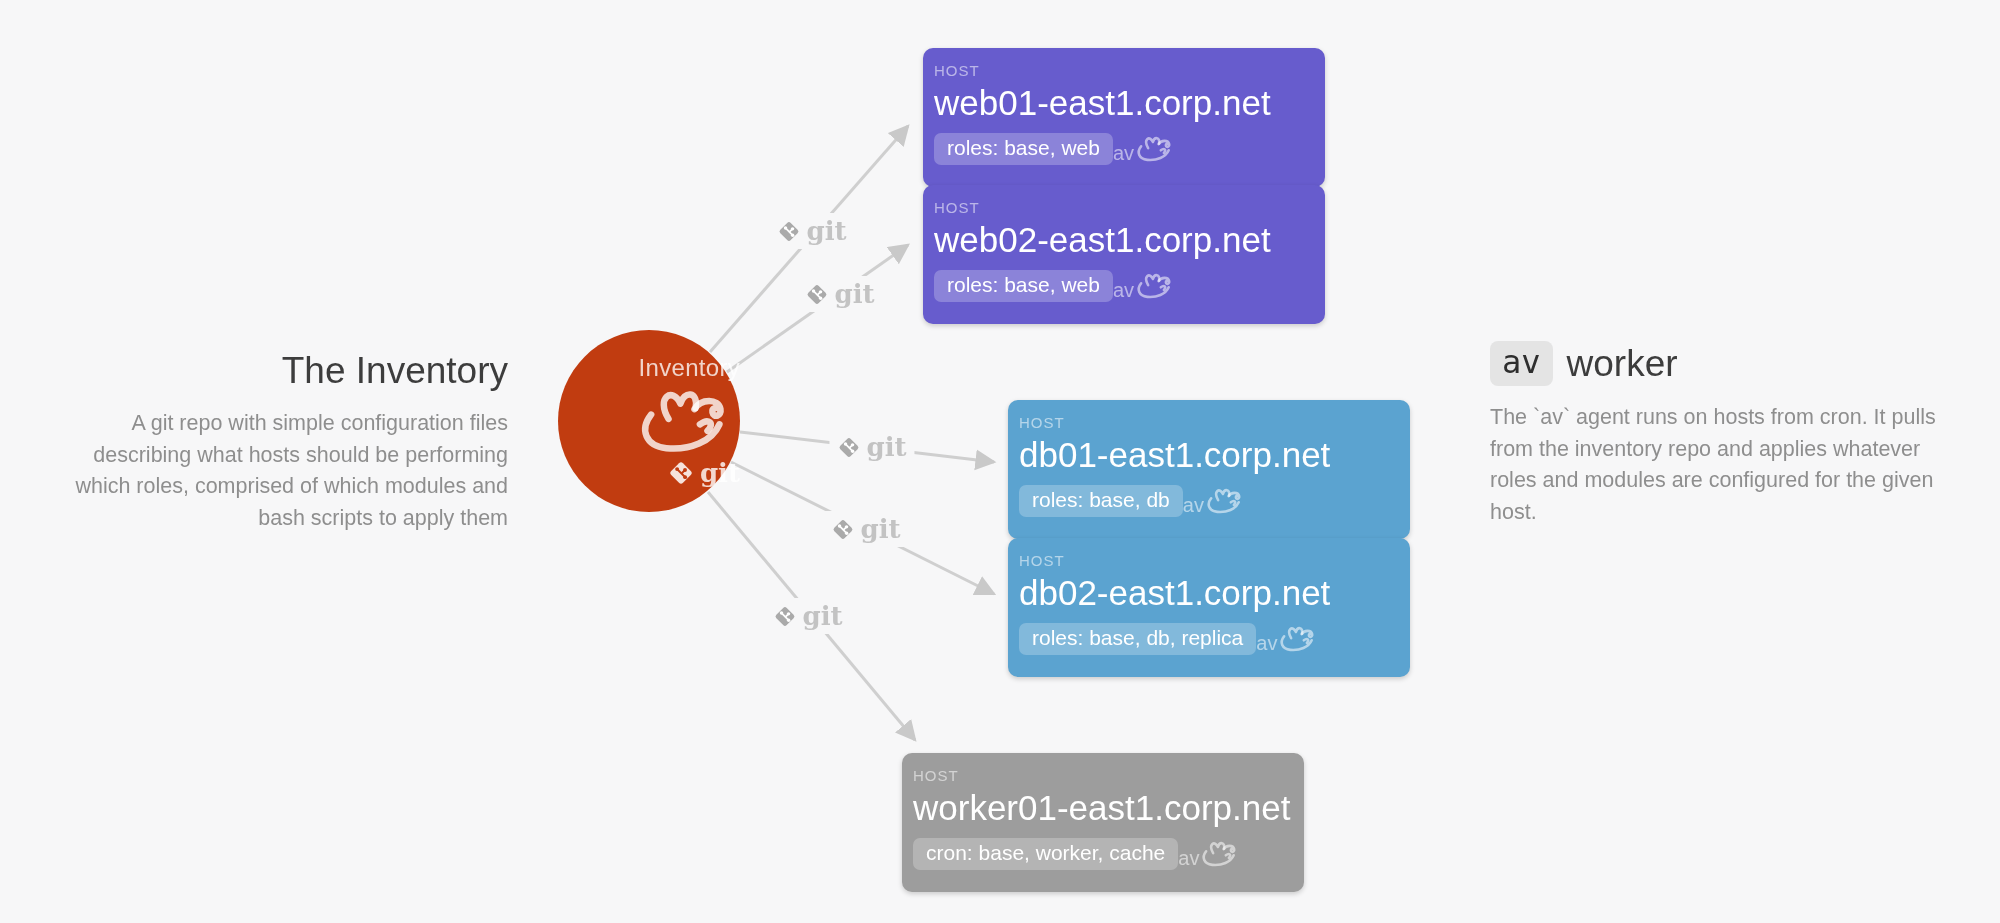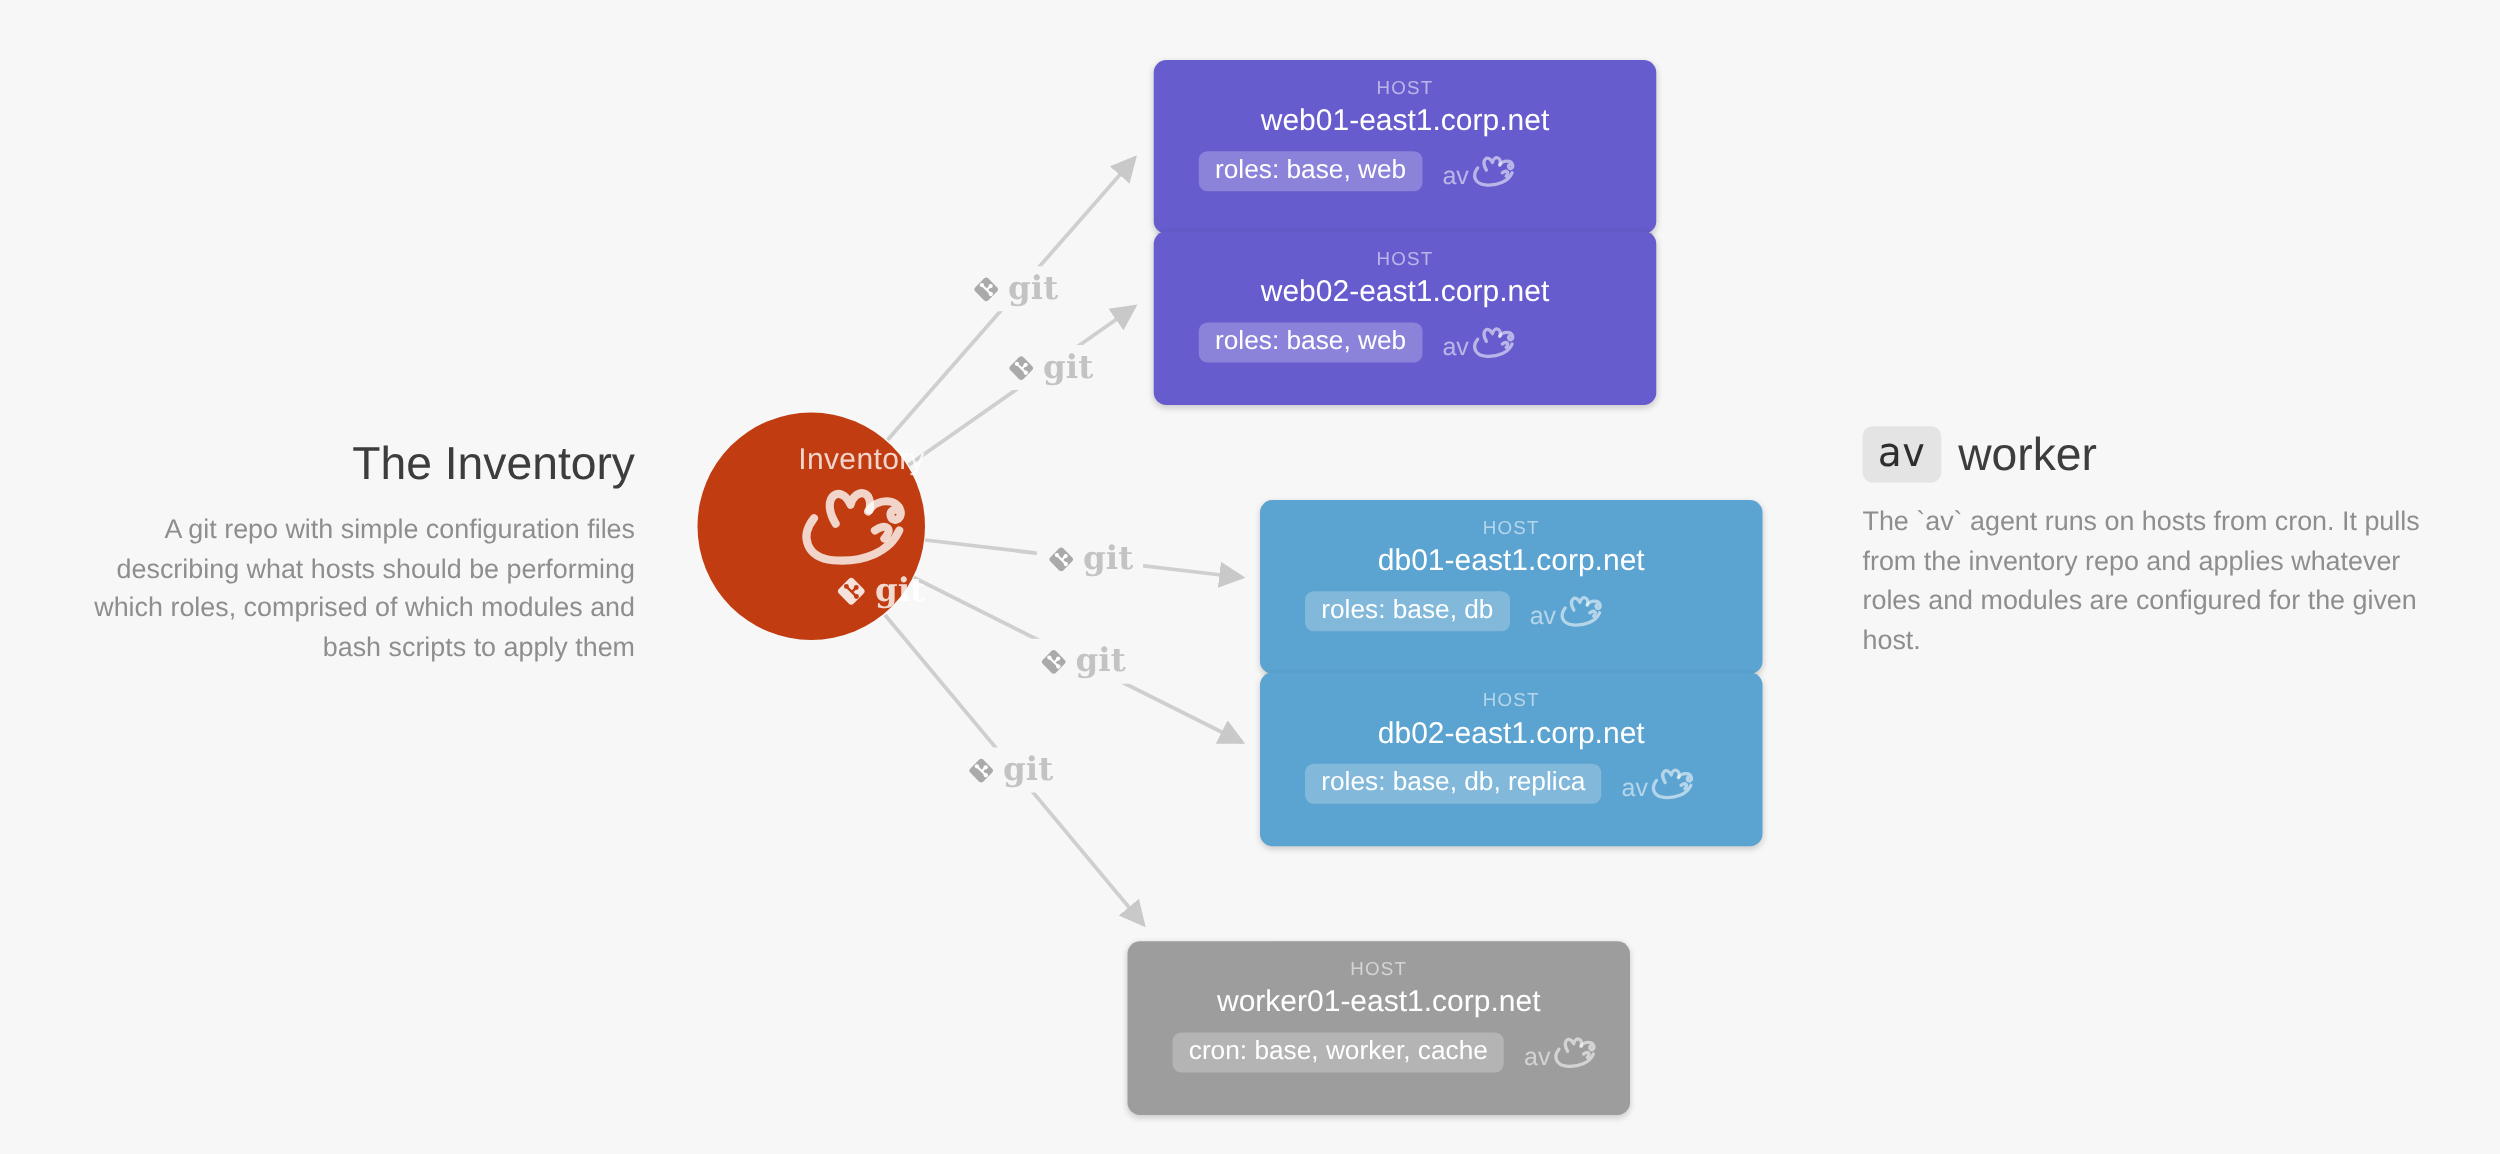--- a/index.html
+++ b/index.html
@@ -28,30 +28,29 @@
     display:flex;align-items:center;gap:6px;
     background:#f7f7f8;padding:3px 8px;
     color:#c3c3c3;font-family:"DejaVu Serif",serif;font-weight:bold;font-size:26px;
   }
   .git-tag .git-icon{width:23px;height:23px;}
   .inv-node .git-icon{width:26px;height:26px;}
 
   
   .host-card{
     position:absolute;width:402px;height:139px;box-sizing:border-box;
-    border-radius:10px;padding:14px 36px;color:#fff;
+    border-radius:10px;padding:14px 11px;color:#fff;
     box-shadow:0 2px 5px rgba(0,0,0,.18);
-    text-align:center;
   }
   .host-card.purple{background:#675ccd;}
   .host-card.blue{background:#5ba3d0;}
   .host-card.gray{background:#9d9d9d;}
   .host-card .kind{font-size:15px;letter-spacing:1px;color:rgba(255,255,255,.55);}
-  .host-card .hostname{font-size:24px;margin-top:4px;color:#fff;}
-  .roles-row{display:flex;align-items:center;margin-top:10px;gap:16px;}
+  .host-card .hostname{font-size:35px;margin-top:4px;color:#fff;}
+  .roles-row{display:flex;align-items:center;margin-top:10px;}
   .roles-badge{
     background:rgba(255,255,255,.24);border-radius:7px;
     padding:3px 13px 5px;font-size:21px;color:#fff;white-space:nowrap;
   }
   .av-tag{display:flex;align-items:flex-start;gap:1px;color:rgba(255,255,255,.55);}
   .av-tag .av-word{font-size:20px;margin-top:8px;}
   .av-tag .bird{width:42px;height:29px;}
 
   
   .left-panel{

